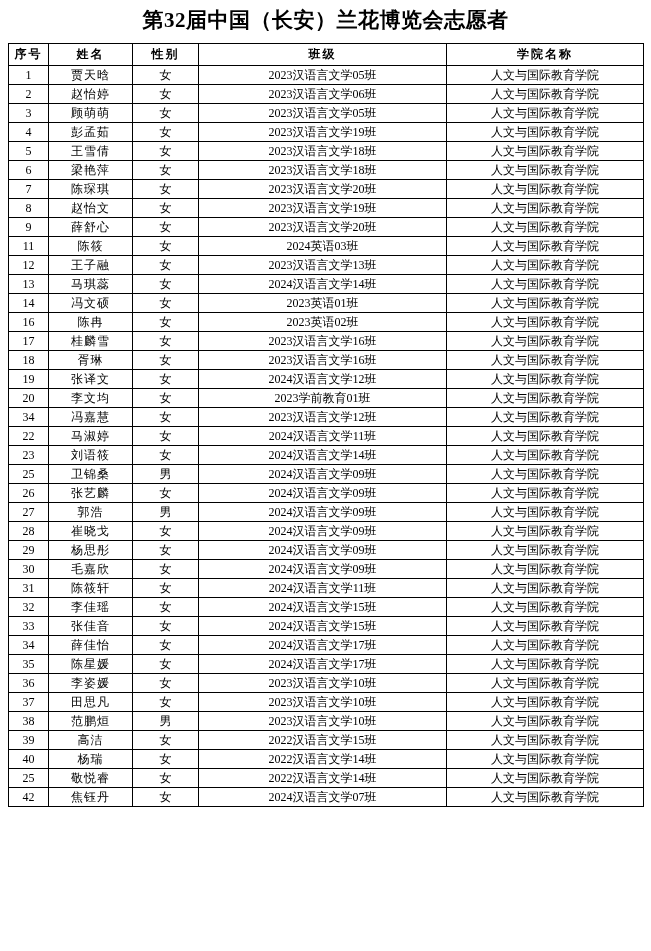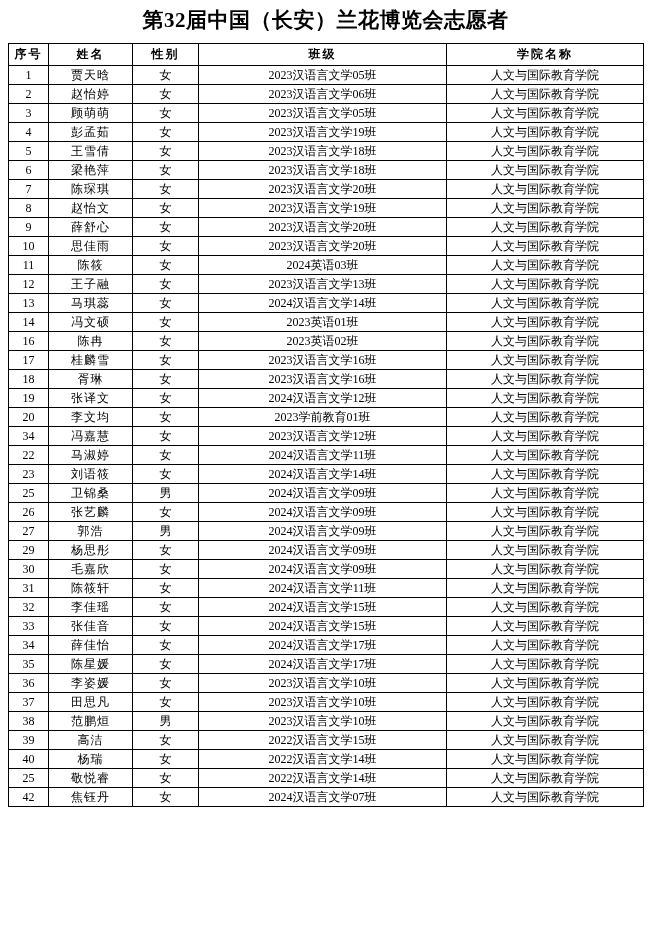--- a/index.html
+++ b/index.html
@@ -148,27 +148,20 @@
           <td class="college">人文与国际教育学院</td>
         </tr>
         <tr>
           <td class="idx">9</td>
           <td class="name">薛舒心</td>
           <td class="gender">女</td>
           <td class="cls">2023汉语言文学20班</td>
           <td class="college">人文与国际教育学院</td>
         </tr>
         <tr>
-          <td class="idx">10</td>
-          <td class="name">思佳雨</td>
-          <td class="gender">女</td>
-          <td class="cls">2023汉语言文学20班</td>
-          <td class="college">人文与国际教育学院</td>
-        </tr>
-        <tr>
           <td class="idx">11</td>
           <td class="name">陈筱</td>
           <td class="gender">女</td>
           <td class="cls">2024英语03班</td>
           <td class="college">人文与国际教育学院</td>
         </tr>
         <tr>
           <td class="idx">12</td>
           <td class="name">王子融</td>
           <td class="gender">女</td>
@@ -256,20 +249,27 @@
           <td class="idx">26</td>
           <td class="name">张艺麟</td>
           <td class="gender">女</td>
           <td class="cls">2024汉语言文学09班</td>
           <td class="college">人文与国际教育学院</td>
         </tr>
         <tr>
           <td class="idx">27</td>
           <td class="name">郭浩</td>
           <td class="gender">男</td>
+          <td class="cls">2024汉语言文学09班</td>
+          <td class="college">人文与国际教育学院</td>
+        </tr>
+        <tr>
+          <td class="idx">28</td>
+          <td class="name">崔晓戈</td>
+          <td class="gender">女</td>
           <td class="cls">2024汉语言文学09班</td>
           <td class="college">人文与国际教育学院</td>
         </tr>
         <tr>
           <td class="idx">29</td>
           <td class="name">杨思彤</td>
           <td class="gender">女</td>
           <td class="cls">2024汉语言文学09班</td>
           <td class="college">人文与国际教育学院</td>
         </tr>

